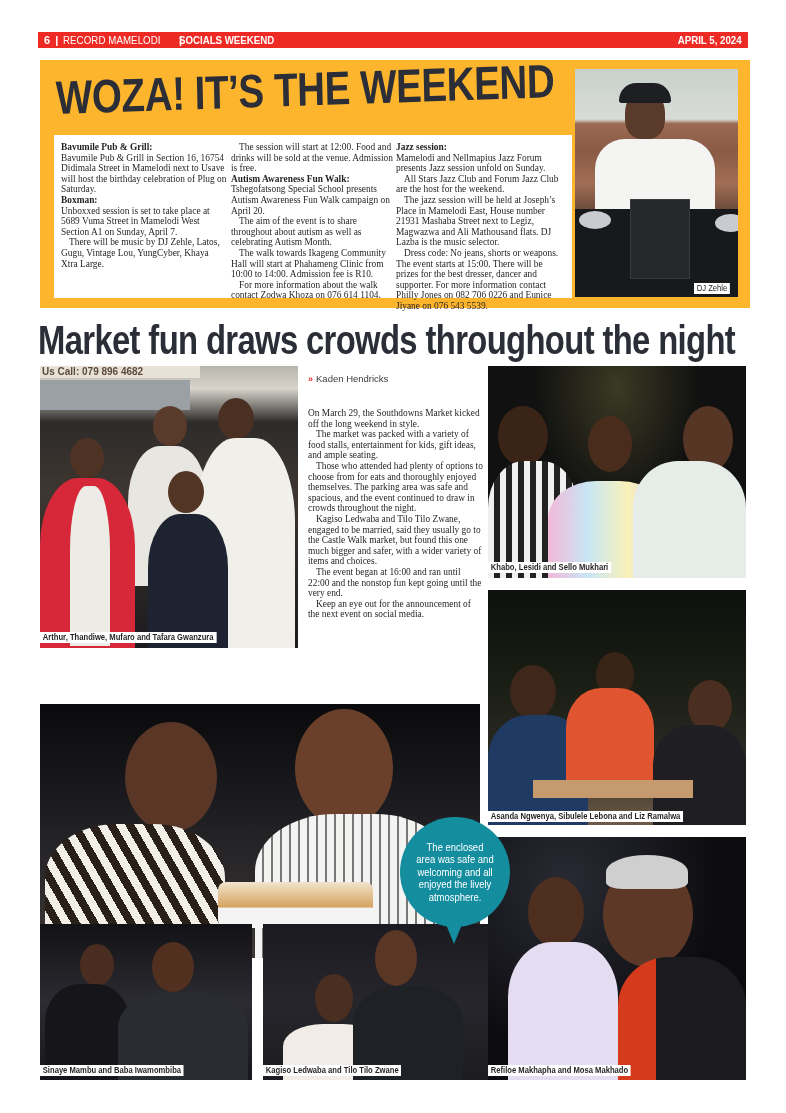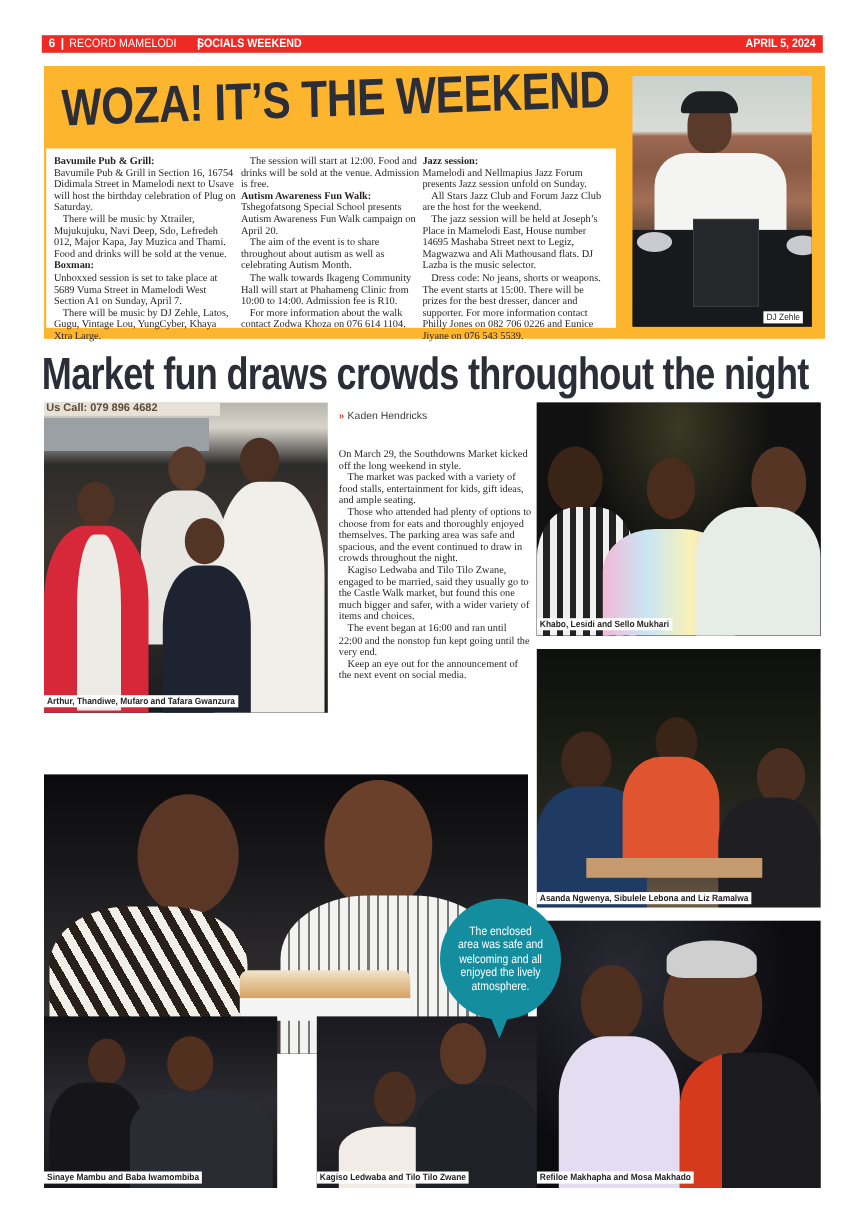--- a/index.html
+++ b/index.html
@@ -27,21 +27,21 @@
     background: #fdb52d;
   }
   .weekend-title {
     left: 56px; top: 66px; width: 505px; height: 64px;
     font-family: "Liberation Sans", sans-serif; font-weight: bold;
     font-size: 47px; line-height: 64px; color: #2b2d37;
     white-space: nowrap; letter-spacing: -0.5px;
     transform: scaleX(0.82) rotate(-1.6deg); transform-origin: left center;
   }
   .weekend-text {
-    left: 42px; top: 135px; width: 518px; height: 163px;
+    left: 54px; top: 135px; width: 518px; height: 163px;
     background: #fff;
   }
   .wcol {
     position: absolute; top: 7px; width: 166px;
     font-size: 9.4px; line-height: 10.6px; color: #231f20;
   }
   .wcol p { text-indent: 8px; }
   .wcol p.first { text-indent: 0; }
   .wcol h4 { font-size: 9.4px; font-weight: bold; line-height: 10.6px; }
 
@@ -99,21 +99,20 @@
     left: 488px; top: 837px; width: 258px; height: 243px;
     background: radial-gradient(ellipse at 30% 20%, #2a2a34 0%, #0c0c10 60%);
   }
   .p-sinaye {
     left: 40px; top: 924px; width: 212px; height: 156px;
     background: linear-gradient(180deg, #121216 0%, #2b2b31 50%, #17171b 100%);
   }
   .p-kagiso {
     left: 263px; top: 924px; width: 256px; height: 156px;
     background: linear-gradient(180deg, #1a1a20 0%, #26262c 50%, #1c1c20 100%);
-    margin-left: 25px;
   }
 
   
   .fig { position: absolute; border-radius: 50%; }
   .body { position: absolute; border-radius: 40% 40% 0 0; }
 
   
   .byline {
     left: 308px; top: 373px; width: 175px;
     font-family: "Liberation Sans", sans-serif; font-size: 9.5px; color: #3b3b3b; white-space: nowrap;
@@ -153,38 +152,37 @@
   <span class="date">APRIL 5, 2024</span>
 </div>
 
 <div class="abs weekend-box"></div>
 <div class="abs weekend-title">WOZA! IT’S THE WEEKEND</div>
 
 <div class="abs weekend-text">
   <div class="wcol" style="left:7px;">
       <h4>Bavumile Pub &amp; Grill:</h4>
       <p class="first">Bavumile Pub &amp; Grill in Section 16, 16754 Didimala Street in Mamelodi next to Usave will host the birthday celebration of Plug on Saturday.</p>
-      <p>There will be music by Xtrailer, Mujukujuku, Navi Deep, Sdo, Lefredeh 012, Major Kapa, Jay Muzica and Thami. Food and drinks will be sold at the venue.</p>
       <h4>Boxman:</h4>
       <p class="first">Unboxxed session is set to take place at 5689 Vuma Street in Mamelodi West Section A1 on Sunday, April 7.</p>
       <p>There will be music by DJ Zehle, Latos, Gugu, Vintage Lou, YungCyber, Khaya Xtra Large.</p>
     </div>
   <div class="wcol" style="left:177px;">
       <p>The session will start at 12:00. Food and drinks will be sold at the venue. Admission is free.</p>
       <h4>Autism Awareness Fun Walk:</h4>
       <p class="first">Tshegofatsong Special School presents Autism Awareness Fun Walk campaign on April 20.</p>
       <p>The aim of the event is to share throughout about autism as well as celebrating Autism Month.</p>
       <p>The walk towards Ikageng Community Hall will start at Phahameng Clinic from 10:00 to 14:00. Admission fee is R10.</p>
       <p>For more information about the walk contact Zodwa Khoza on 076 614 1104.</p>
     </div>
   <div class="wcol" style="left:342px; width:170px;">
       <h4>Jazz session:</h4>
       <p class="first">Mamelodi and Nellmapius Jazz Forum presents Jazz session unfold on Sunday.</p>
       <p>All Stars Jazz Club and Forum Jazz Club are the host for the weekend.</p>
-      <p>The jazz session will be held at Joseph’s Place in Mamelodi East, House number 14695 Mashaba Street next to Legiz, Magwazwa and Ali Mathousand flats. DJ Lazba is the music selector.</p>
+      <p>The jazz session will be held at Joseph’s Place in Mamelodi East, House number 21931 Mashaba Street next to Legiz, Magwazwa and Ali Mathousand flats. DJ Lazba is the music selector.</p>
       <p>Dress code: No jeans, shorts or weapons. The event starts at 15:00. There will be prizes for the best dresser, dancer and supporter. For more information contact Philly Jones on 082 706 0226 and Eunice Jiyane on 076 543 5539.</p>
     </div>
 </div>
 
 <div class="abs dj-photo">
   <div class="shirt"></div>
   <div class="head"></div>
   <div class="cap"></div>
   <div class="deck"></div>
   <div class="jog1"></div>

